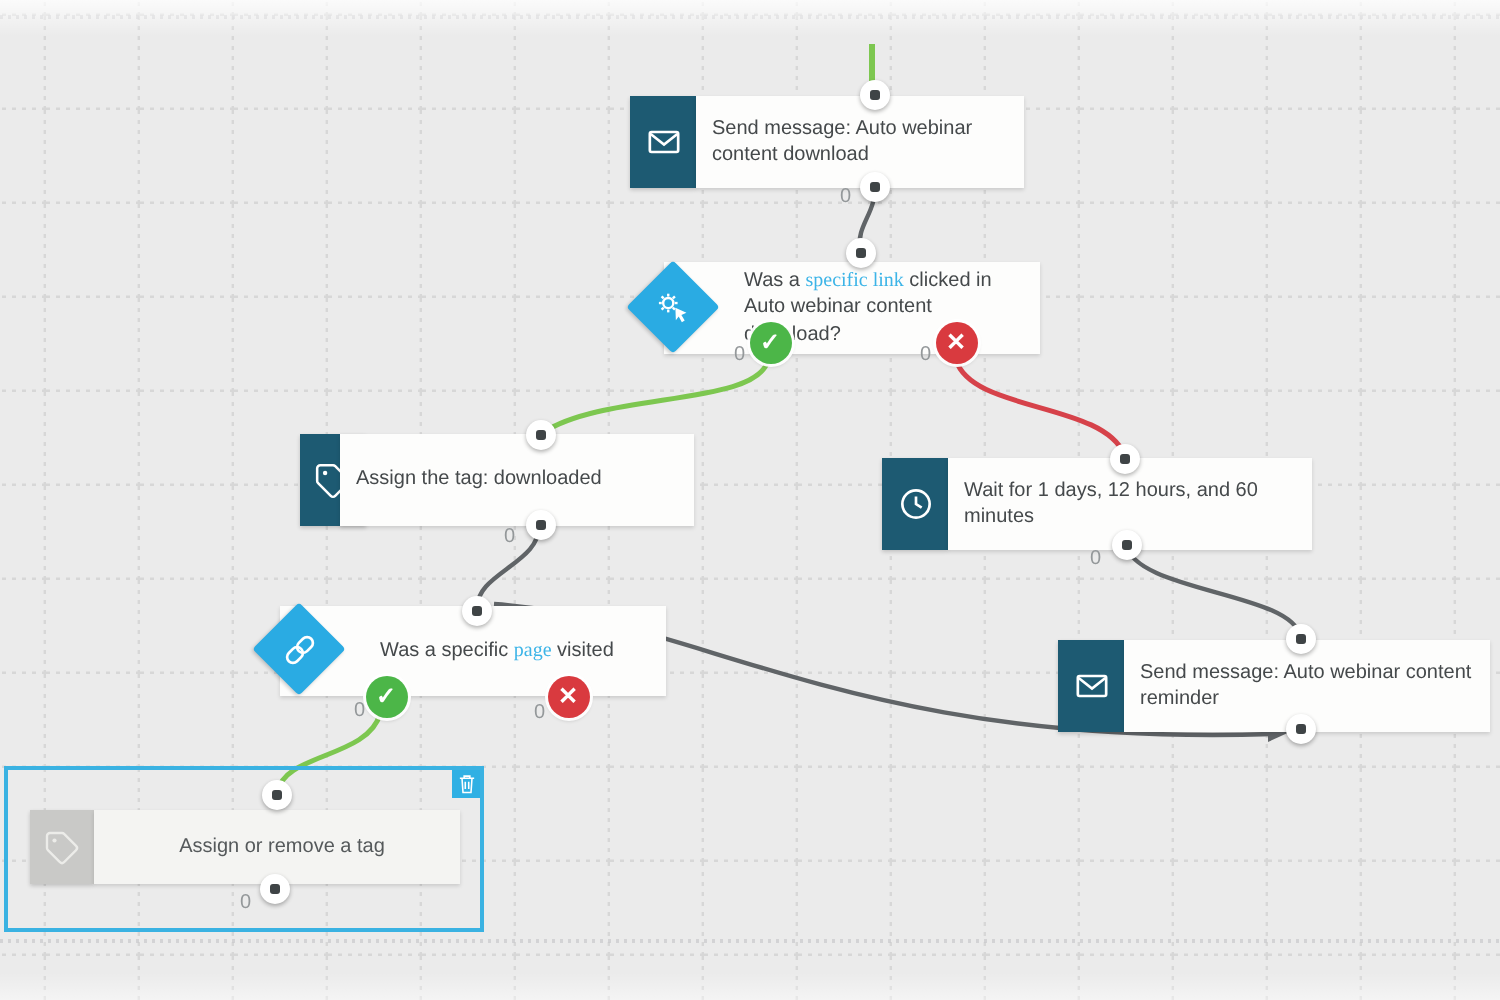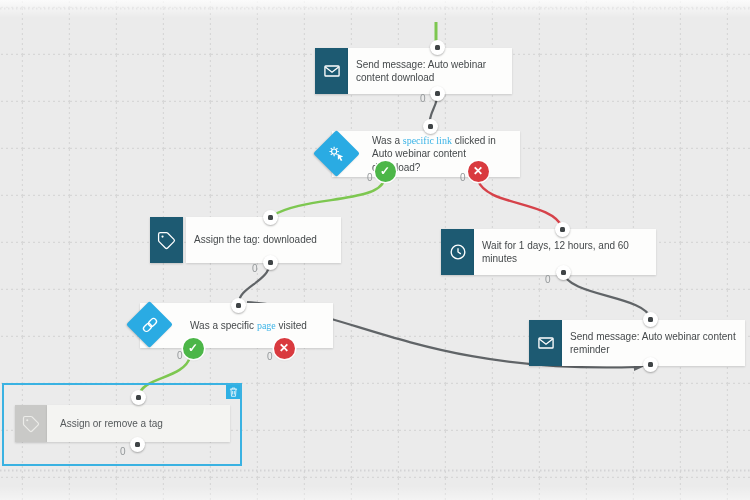--- a/index.html
+++ b/index.html
@@ -10,21 +10,21 @@
   #canvas::after{content:"";position:absolute;left:0;bottom:0;width:750px;height:14px;
     background:linear-gradient(to top,rgba(255,255,255,.45),rgba(255,255,255,0));z-index:9;pointer-events:none;}
   svg.layer{position:absolute;left:0;top:0;z-index:1;}
   svg#edges{z-index:2;}
   .iconsq{position:absolute;display:flex;align-items:center;justify-content:center;z-index:3;
     background:#1d5a72;box-shadow:0 1px 2px rgba(0,0,0,.18);}
   .iconsq.gray{background:#c9c9c7;}
   .card{position:absolute;background:#fdfdfc;box-shadow:0 1px 2px rgba(0,0,0,.14);z-index:3;
     display:flex;align-items:center;font-size:10px;color:#45494b;line-height:1.35;}
   .card .txt{padding:0 8px;}
-  .card.dim{background:#f4f4f2;color:#55595b;}
+  .card.dim{background:#f4f4f2;color:#55595b;justify-content:center;}
   .diamond{position:absolute;width:33px;height:33px;background:#2aabe3;transform:rotate(45deg);
     border-radius:2px;z-index:4;box-shadow:0 1px 2px rgba(0,0,0,.2);}
   .diamond .dicon{position:absolute;left:0;top:0;width:33px;height:33px;display:flex;
     align-items:center;justify-content:center;transform:rotate(-45deg);}
   .link{color:#3cb4e7;font-family:Liberation Serif, serif;}
   .connector{position:absolute;width:15px;height:15px;border-radius:50%;background:#fff;z-index:5;
     box-shadow:0 1px 2px rgba(0,0,0,.3);display:flex;align-items:center;justify-content:center;}
   .connector::after{content:"";width:5px;height:5px;background:#3f4446;border-radius:1.5px;}
   .badge{position:absolute;width:21px;height:21px;border-radius:50%;z-index:6;color:#fff;
     display:flex;align-items:center;justify-content:center;font-size:12px;font-weight:bold;
@@ -95,21 +95,21 @@
         </svg>
     </div>
   </div>
 
   <div class="iconsq" style="left:150px;top:217px;width:33px;height:46px;">
     <svg width="19" height="19" viewBox="0 0 24 24">
         <path d="M2.6,13.4 L10.6,21.4 a2,2 0 0 0 2.8,0 l8,-8 a2,2 0 0 0 0,-2.8 L13.4,2.6 A2,2 0 0 0 12,2 H4 a2,2 0 0 0 -2,2 v8 a2,2 0 0 0 0.6,1.4 Z" fill="none" stroke="#fff" stroke-width="1.6"></path>
         <circle cx="7" cy="7" r="1.4" fill="#fff"></circle>
       </svg>
   </div>
-  <div class="card" style="left:186px;top:217px;width:155px;height:46px;">
+  <div class="card" style="left:170px;top:217px;width:177px;height:46px;">
     <div class="txt">Assign the tag: downloaded</div>
   </div>
 
   <div class="iconsq" style="left:441px;top:229px;width:33px;height:46px;">
     <svg width="20" height="20" viewBox="0 0 24 24">
         <circle cx="12" cy="12" r="8.2" fill="none" stroke="#fff" stroke-width="1.6"></circle>
         <path d="M12,7.5 V12 l3.4,2.2" fill="none" stroke="#fff" stroke-width="1.6"></path>
       </svg>
   </div>
   <div class="card" style="left:474px;top:229px;width:182px;height:46px;">

